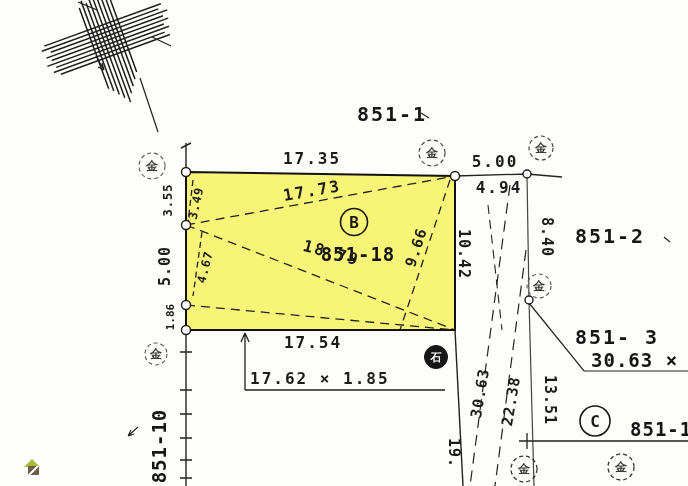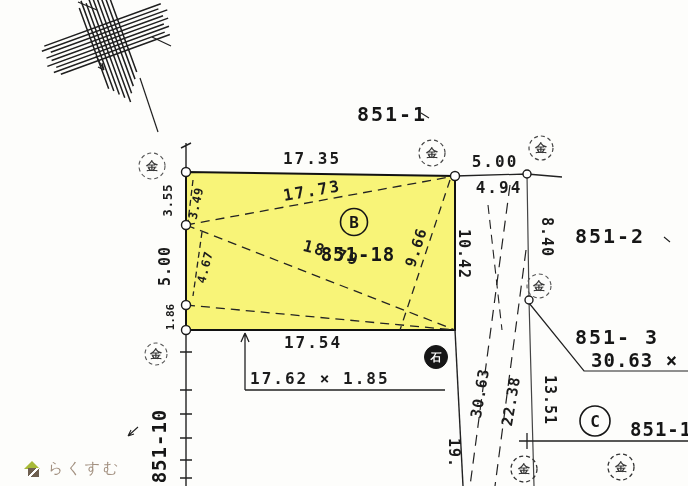--- a/index.html
+++ b/index.html
@@ -152,15 +152,14 @@
     <text class="dim" x="516" y="402" text-anchor="middle" transform="rotate(-80,516,402)">22.38</text>
     <text class="dim" x="545" y="400" text-anchor="middle" transform="rotate(90,545,400)">13.51</text>
     <text class="dim" x="449" y="453" text-anchor="middle" transform="rotate(90,449,453)">19.</text>
   </svg>
 
   <div class="logo">
     <span class="logo-icon">
       <span class="logo-roof"></span>
       <span class="logo-body"></span>
     </span>
-    <span>らくすむ</span>
   </div>
 </div>
 
 </body></html>

